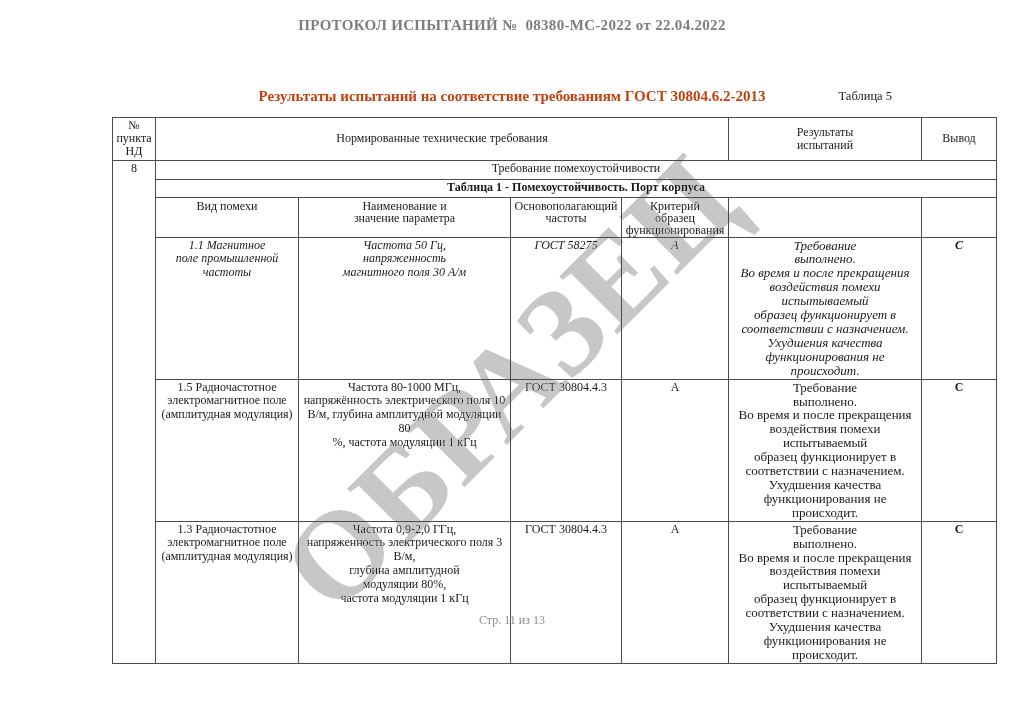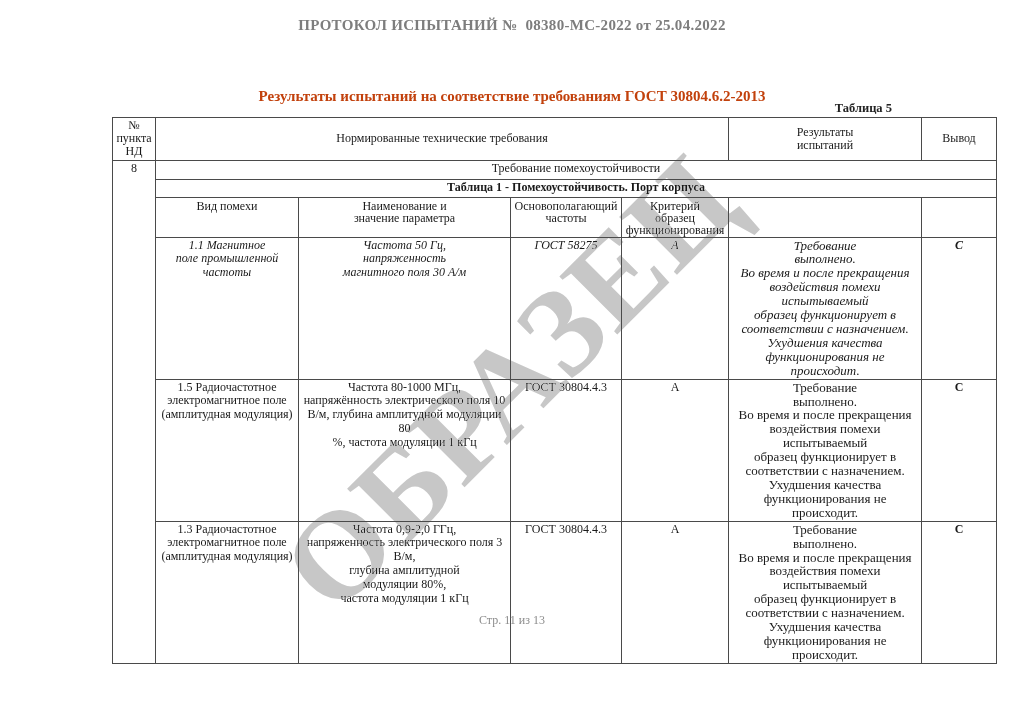--- a/index.html
+++ b/index.html
@@ -32,25 +32,24 @@
     top: 88px;
     left: 0;
     width: 100%;
     text-align: center;
     font-size: 15px;
     font-weight: bold;
     color: #c2410c;
   }
   .table-label {
     position: absolute;
-    top: 101px;
+    top: 89px;
     right: 132px;
     font-size: 12.5px;
     color: #222;
-    font-weight: bold;
   }
   table.main-table {
     position: absolute;
     left: 112px;
     top: 117px;
     width: 884px;
     border-collapse: collapse;
     table-layout: fixed;
     font-size: 12px;
     line-height: 1.15;
@@ -105,21 +104,21 @@
     font-weight: bold;
     font-family: "Liberation Serif", "DejaVu Serif", serif;
     color: #c7c7c7;
     letter-spacing: 1px;
     white-space: nowrap;
   }
 </style>
 </head>
 <body>
 
-<div class="doc-header">ПРОТОКОЛ ИСПЫТАНИЙ №  08380-МС-2022 от 25.04.2022</div>
+<div class="doc-header">ПРОТОКОЛ ИСПЫТАНИЙ №  08380-МС-2022 от 22.04.2022</div>
 
 <div class="doc-title">Результаты испытаний на соответствие требованиям ГОСТ 30804.6.2-2013</div>
 
 <div class="table-label">Таблица 5</div>
 
 <table class="main-table">
   <colgroup>
     <col style="width:43px">
     <col style="width:143px">
     <col style="width:212px">

